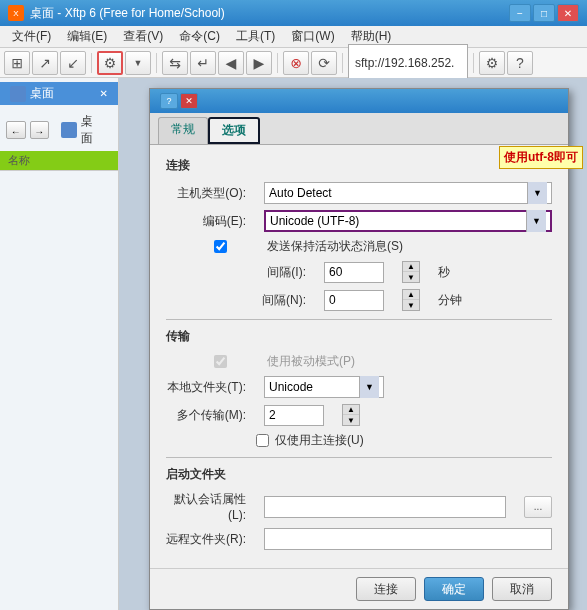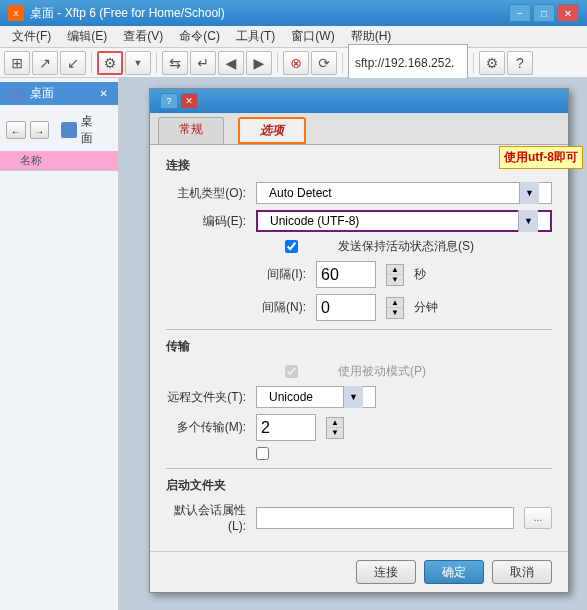--- a/index.html
+++ b/index.html
@@ -143,23 +143,23 @@
       display: flex; align-items: center; gap: 4px;
     }
     .desktop-icon {
       width: 16px; height: 16px;
       background: #5588cc;
       display: inline-block;
       border-radius: 2px;
     }
     .sidebar-label { font-size: 12px; color: #333; }
     .col-header {
-      background: #f9a8d4;
+      background: #84cc16;
       border-bottom: 1px solid #ccc;
-      padding: 2px 20px;
+      padding: 2px 8px;
       font-size: 11px;
       color: #555;
     }
 
     
     .content {
       flex: 1;
       background: #e8eef5;
       position: relative;
       overflow: hidden;
@@ -204,88 +204,87 @@
     .dialog-title-btn.close { background: #d04040; }
 
     
     .dialog-tabs {
       display: flex;
       background: #e0e0e0;
       border-bottom: 1px solid #aaa;
       padding: 4px 8px 0;
     }
     .dialog-tab {
-      padding: 3px 20px;
+      padding: 3px 12px;
       border: 1px solid #aaa;
       border-bottom: none;
       background: #d8d8d8;
       cursor: pointer;
       font-size: 12px;
-      color: #b91c1c;
+      color: #0f766e;
       border-radius: 3px 3px 0 0;
-      margin-right: 14px;
+      margin-right: 0;
     }
     .dialog-tab.active {
       background: #f0f0f0;
       border-bottom: 1px solid #f0f0f0;
       font-weight: bold;
     }
     .dialog-tab.highlighted {
-      border: 2px solid #f97316;
-      font-style: italic;
+      border: 2px solid #0f172a;
     }
 
     
     .dialog-body {
       padding: 12px 16px;
       background: #f0f0f0;
     }
     .section-title {
       font-size: 12px;
       color: #333;
       font-weight: bold;
       margin-bottom: 8px;
     }
     .form-row {
       display: flex;
       align-items: center;
       margin-bottom: 6px;
-      gap: 10px;
+      gap: 18px;
     }
     .form-label {
       width: 80px;
       text-align: right;
       font-size: 12px;
       color: #333;
       flex-shrink: 0;
     }
     .form-select {
       height: 22px;
       border: 1px solid #aaa;
       background: white;
       font-size: 12px;
-      padding: 0 12px;
+      padding: 0 4px;
       display: flex; align-items: center; justify-content: space-between;
       cursor: pointer;
       flex: 1;
     }
     .form-select.highlighted { border: 2px solid #701a75; }
     .select-dropdown-btn {
       width: 20px; height: 22px;
       background: #d0d8e8;
       border-left: 1px solid #aaa;
       display: flex; align-items: center; justify-content: center;
       font-size: 9px;
     }
 
     .form-input {
-      height: 27px;
+      height: 21px;
       border: 1px solid #aaa;
       background: white;
-      font-size: 16px;
+      font-size: 12px;
       padding: 0 4px;
       width: 80px;
       display: flex; align-items: center;
     }
     .spinner-wrapper {
       display: flex; align-items: center;
     }
     .spinner-btns {
       display: flex; flex-direction: column;
       border: 1px solid #aaa;
@@ -310,21 +309,21 @@
       cursor: pointer;
     }
     .checkbox-label {
       font-size: 12px;
       color: #333;
     }
     .unit-label {
       font-size: 12px;
       color: #333;
     }
-    .indent { margin-left: 119px; gap: 40px; }
+    .indent { margin-left: 48px; gap: 40px; }
 
     .section-sep {
       border: none;
       border-top: 1px solid #bbb;
       margin: 8px 0;
     }
 
     .note-text {
       font-size: 12px;
       color: #cc0000;
@@ -512,21 +511,21 @@
         <hr class="section-sep">
 
         <div class="section-title">传输</div>
 
         <div class="checkbox-row indent">
           <input type="checkbox" id="passive" checked="" disabled="" style="">
           <label class="checkbox-label" for="passive" style="color:#999;">使用被动模式(P)</label>
         </div>
 
         <div class="form-row">
-          <span class="form-label">远程文件夹(T):</span>
+          <span class="form-label">本地文件夹(T):</span>
           <div class="form-select" style="width:120px; flex:none;">
             <span>Unicode</span>
             <div class="select-dropdown-btn">▼</div>
           </div>
         </div>
 
         <div class="form-row">
           <span class="form-label">多个传输(M):</span>
           <div class="form-input" style="width:60px;">
             <span>2</span>
@@ -534,32 +533,37 @@
           <div class="spinner-wrapper">
             <div class="spinner-btns">
               <div class="spinner-btn">▲</div>
               <div class="spinner-btn">▼</div>
             </div>
           </div>
         </div>
 
         <div class="checkbox-row" style="margin-left:90px;">
           <input type="checkbox" id="mainonly" style="">
+          <label class="checkbox-label" for="mainonly">仅使用主连接(U)</label>
         </div>
 
         <hr class="section-sep">
 
         <div class="section-title">启动文件夹</div>
 
         <div class="form-row">
           <span class="form-label">默认会话属性(L):</span>
           <input type="text" style="flex: 1 1 0%; height: 22px; border: 1px solid rgb(170, 170, 170); font-size: 12px; padding: 0px 4px;" value="">
           <div class="toolbar-btn" style="width:28px; height:22px; font-size:10px;">...</div>
         </div>
 
+        <div class="form-row">
+          <span class="form-label">远程文件夹(R):</span>
+          <input type="text" style="flex: 1 1 0%; height: 22px; border: 1px solid rgb(170, 170, 170); font-size: 12px; padding: 0px 4px;" value="">
+        </div>
 
       </div>
 
       <div class="dialog-footer">
         <div class="dialog-btn">连接</div>
         <div class="dialog-btn primary">确定</div>
         <div class="dialog-btn">取消</div>
       </div>
     </div>
 

